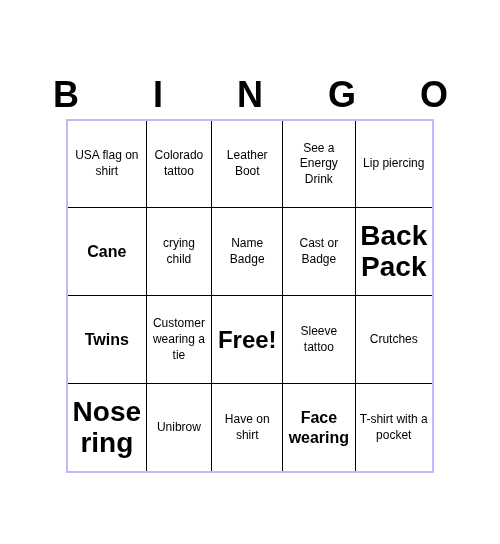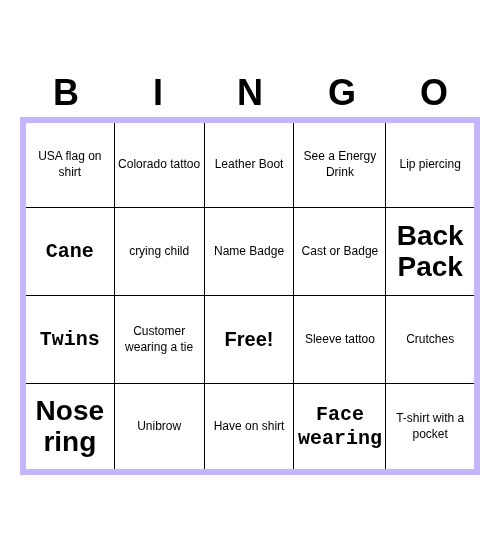--- a/index.html
+++ b/index.html
@@ -19,49 +19,48 @@
     }
     .bingo-header-cell {
       flex: 1;
       text-align: center;
       font-size: 36px;
       font-weight: bold;
       padding: 4px 0;
       line-height: 1.1;
     }
     .bingo-grid {
-      width: 460px;
+      width: 368px;
       border-collapse: collapse;
-      border: 6px solid #c4b5fd;
+      border: 2px solid #c4b5fd;
     }
     .bingo-grid td {
       border: 1.5px solid #000;
       text-align: center;
       vertical-align: middle;
       padding: 4px 3px;
       height: 88px;
       width: 92px;
     }
     .cell-normal {
       font-size: 12px;
       line-height: 1.3;
     }
     .cell-large {
-      font-size: 20px;
+      font-size: 16px;
       font-weight: bold;
       line-height: 1.2;
-      font-family: Liberation Mono, monospace;
     }
     .cell-xlarge {
       font-size: 28px;
       font-weight: bold;
       line-height: 1.1;
     }
     .cell-free {
-      font-size: 20px;
+      font-size: 24px;
       font-weight: bold;
     }
   </style>
 </head>
 <body>
 
 <div class="bingo-header">
 <div class="bingo-header-cell">B</div>
     <div class="bingo-header-cell">I</div>
     <div class="bingo-header-cell">N</div>

